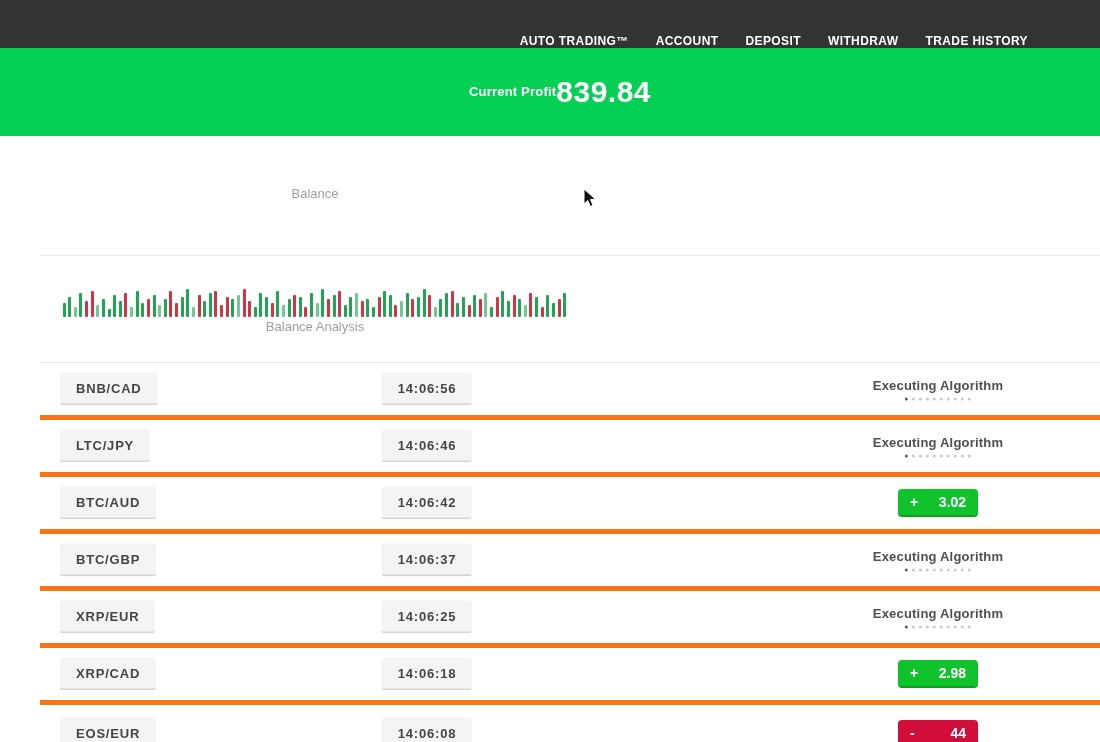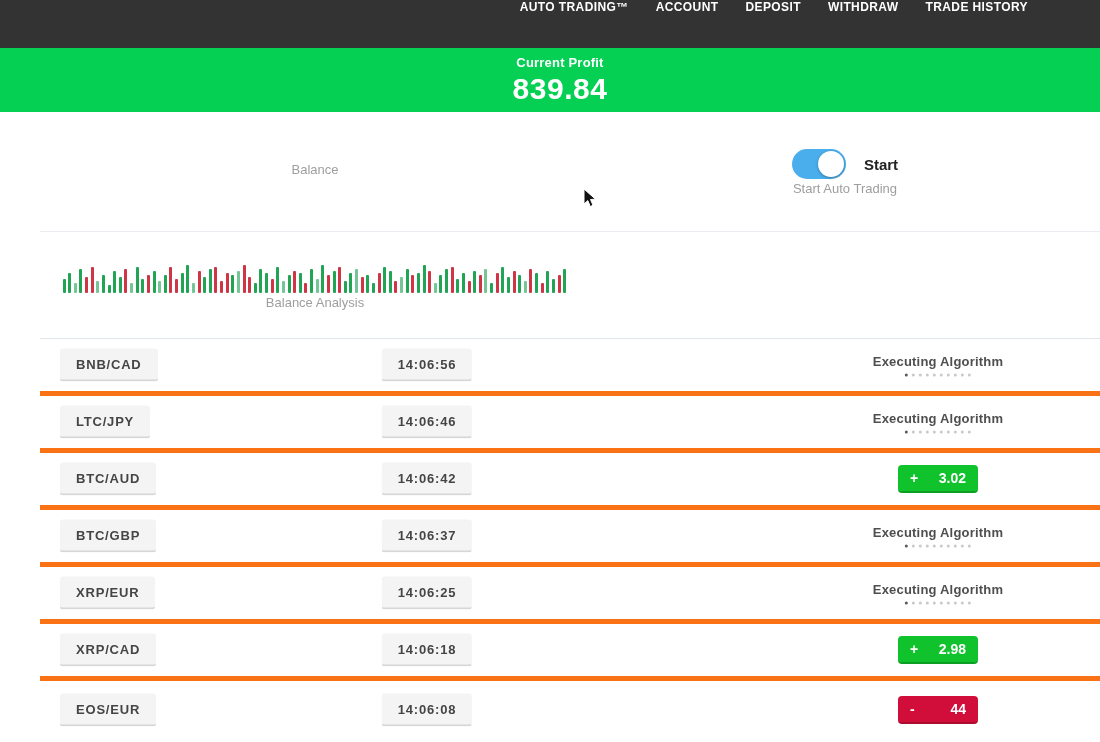--- a/index.html
+++ b/index.html
@@ -1,28 +1,28 @@
 <!DOCTYPE html>
 <html><head>
 <meta charset="utf-8">
 <style>
   * { margin:0; padding:0; box-sizing:border-box; }
   html,body { width:1100px; height:742px; overflow:hidden; background:#fff;
     font-family:"Liberation Sans","DejaVu Sans",sans-serif; }
   .page { position:relative; width:1100px; height:742px; background:#fff; }
 
   
-  .topnav { height:48px; background:#333333; display:flex; align-items:flex-start;
+  .topnav { height:48px; background:#333333; display:flex; align-items:flex-end;
     justify-content:flex-end; padding-right:72px; gap:27px; }
   .nav-item { color:#fff; font-size:12px; font-weight:bold; letter-spacing:.4px;
     cursor:pointer; white-space:nowrap; }
 
   
-  .banner { height:64px; background:#05d053; color:#fff; text-align:center;
-    display:flex; flex-direction:column; align-items:center; justify-content:center;padding-left:20px; }
+  .banner { height:88px; background:#05d053; color:#fff; text-align:center;
+    display:flex; align-items:center; justify-content:center;padding-left:20px; }
   .banner-label { font-size:13px; font-weight:bold; letter-spacing:.2px; margin-bottom:2px; }
   .banner-value { font-size:30px; font-weight:bold; letter-spacing:.5px; }
 
   .content { padding:0 0 0 40px; }
   .divider { border-bottom:1px solid #ecebf2; }
   .divider-blue { border-bottom:1px solid #dfe7ea; }
 
   
   .stats-row { display:grid; grid-template-columns:550px 1fr; }
   .stat-cell { display:flex; flex-direction:column; align-items:center; justify-content:center; }
@@ -87,29 +87,20 @@
     <div class="banner-label">Current Profit</div>
     <div class="banner-value">839.84</div>
   </div>
 
   <div class="content">
 
     <div class="stats-row">
       <div class="stat-cell balance-cell">
         <div class="stat-label">Balance</div>
       </div>
-      <div class="stat-cell balance-cell">
-        <div class="toggle-wrap">
-          <div class="toggle">
-            <div class="toggle-knob"></div>
-          </div>
-          <div class="toggle-label">Start</div>
-        </div>
-        <div class="stat-label">Start Auto Trading</div>
-      </div>
     </div>
 
     <div class="divider"></div>
 
     <div class="stats-row">
       <div class="stat-cell market-cell">
         <div class="bars" id="bars">
             <span class="bar g" style="height: 14px;"></span>
             <span class="bar g" style="height: 20px;"></span>
             <span class="bar G" style="height: 10px;"></span>

